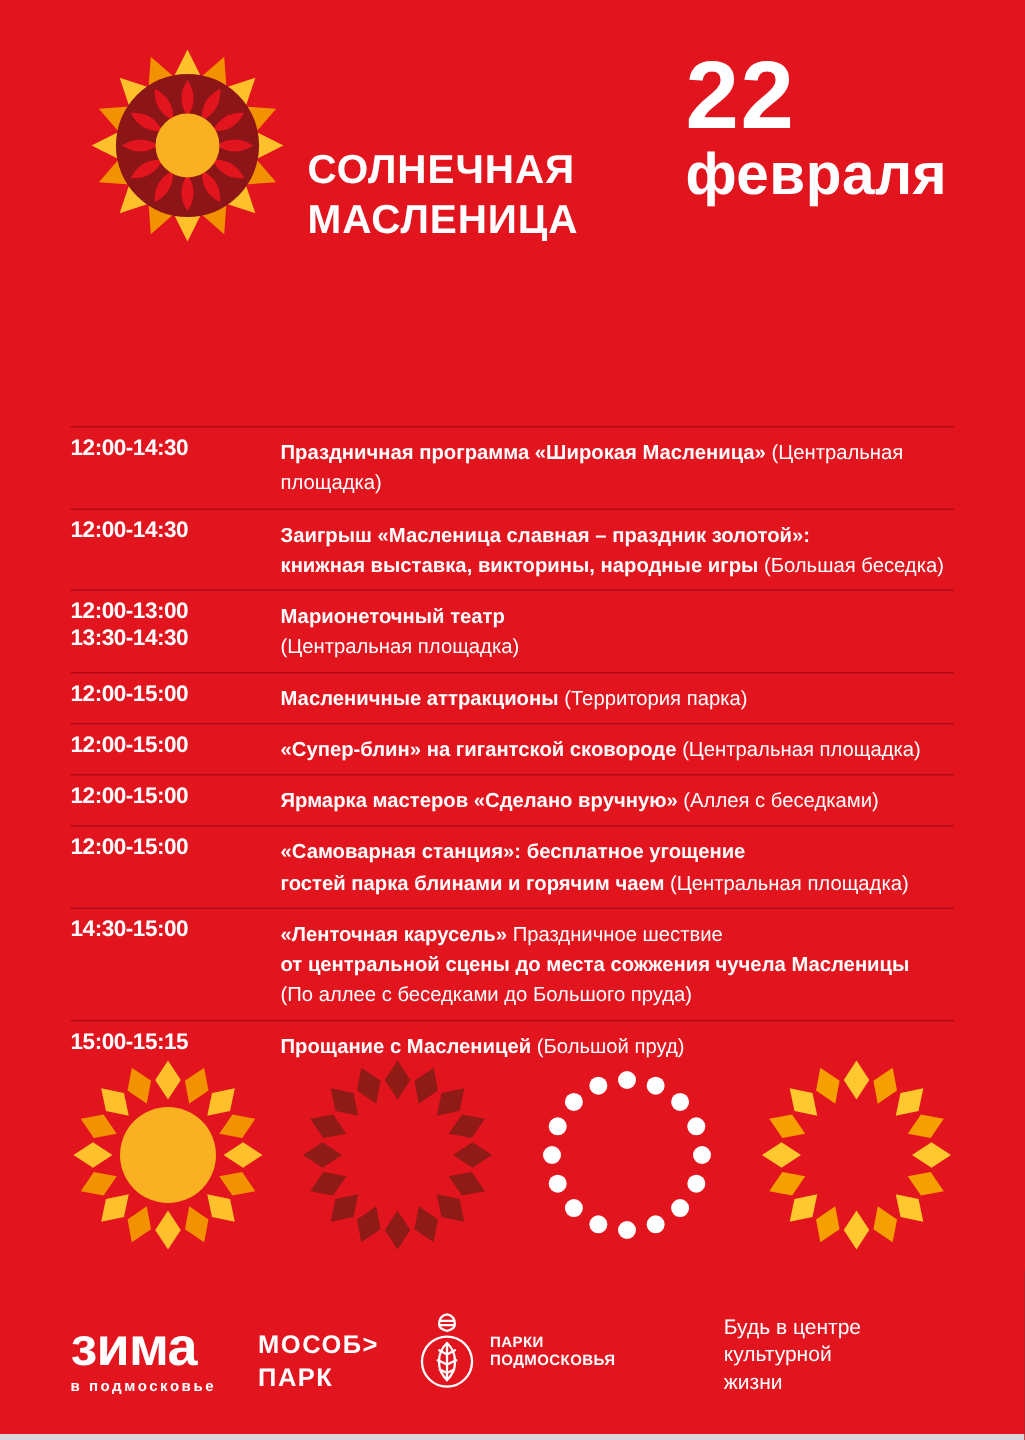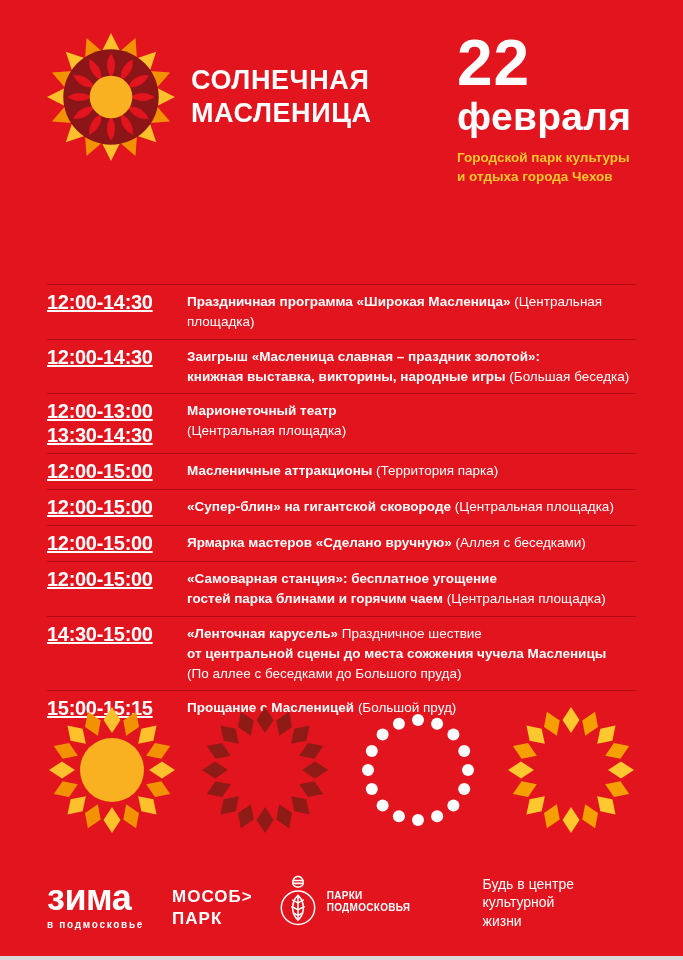--- a/index.html
+++ b/index.html
@@ -3,33 +3,33 @@
 <meta charset="utf-8">
 <style>
   html,body{margin:0;padding:0;}
   body{background:#444;display:flex;justify-content:center;}
   .poster{
     position:relative;width:683px;height:960px;overflow:hidden;
     background:var(--bg,#E2141E);color:#fff;
     font-family:"Liberation Sans",sans-serif;
   }
   
-  .header{position:absolute;left:45px;top:31px;display:flex;align-items:center;}
+  .header{position:absolute;left:59px;top:31px;display:flex;align-items:flex-end;}
   .logo{width:132px;height:132px;flex:none;}
   .brand-title{margin-left:14px;font-size:27px;font-weight:bold;line-height:1.22;letter-spacing:.6px;}
   .date-block{position:absolute;left:457px;top:34px;}
   .date-day{font-size:64px;font-weight:bold;line-height:.92;letter-spacing:1px;}
   .date-month{font-size:39px;font-weight:bold;line-height:1.1;margin-top:3px;letter-spacing:.3px;}
   .date-venue{margin-top:10px;color:var(--yellow,#FFC72C);font-size:13.5px;font-weight:bold;line-height:1.4;}
   
   .heading{position:absolute;left:46px;top:193px;font-size:35px;font-weight:bold;line-height:1.23;letter-spacing:.3px;}
   
   .schedule{position:absolute;left:47px;top:284px;width:589px;}
   .row{display:flex;border-top:1px solid var(--divider,rgba(120,0,10,.45));padding:5px 0 6px;}
-  .time{width:140px;flex:none;font-size:20px;font-weight:bold;line-height:1.2;letter-spacing:-.3px;text-decoration:underline;}
+  .time{width:140px;flex:none;font-size:15px;font-weight:bold;line-height:1.2;letter-spacing:-.3px;}
   .desc{flex:1;font-size:13.5px;line-height:1.5;padding-top:2px;}
   .desc .b{font-weight:bold;}
   .desc .r{font-weight:normal;}
   
   .suns{position:absolute;left:47px;top:705px;width:589px;display:flex;justify-content:space-between;}
   .suns .sun{width:130px;height:130px;}
   
   .footer{position:absolute;left:47px;top:854px;width:605px;height:76px;display:flex;align-items:flex-end;}
   .zima{line-height:1;flex:none;}
   .zima-big{font-size:36px;font-weight:bold;letter-spacing:-.5px;}
@@ -82,24 +82,20 @@
         </svg></span>
     <div class="brand-title">
       <div>СОЛНЕЧНАЯ</div>
       <div>МАСЛЕНИЦА</div>
     </div>
   </div>
 
   <div class="date-block">
     <div class="date-day">22</div>
     <div class="date-month">февраля</div>
-    <div class="date-venue">
-      <div>Городской парк культуры</div>
-      <div>и отдыха города Чехов</div>
-    </div>
   </div>
 
 
   <div class="schedule">
       <div class="row">
         <div class="time">
           <div>12:00-14:30</div>
         </div>
         <div class="desc">
           <div><span class="b">Праздничная программа «Широкая Масленица»</span><span class="r"> (Центральная площадка)</span></div>

